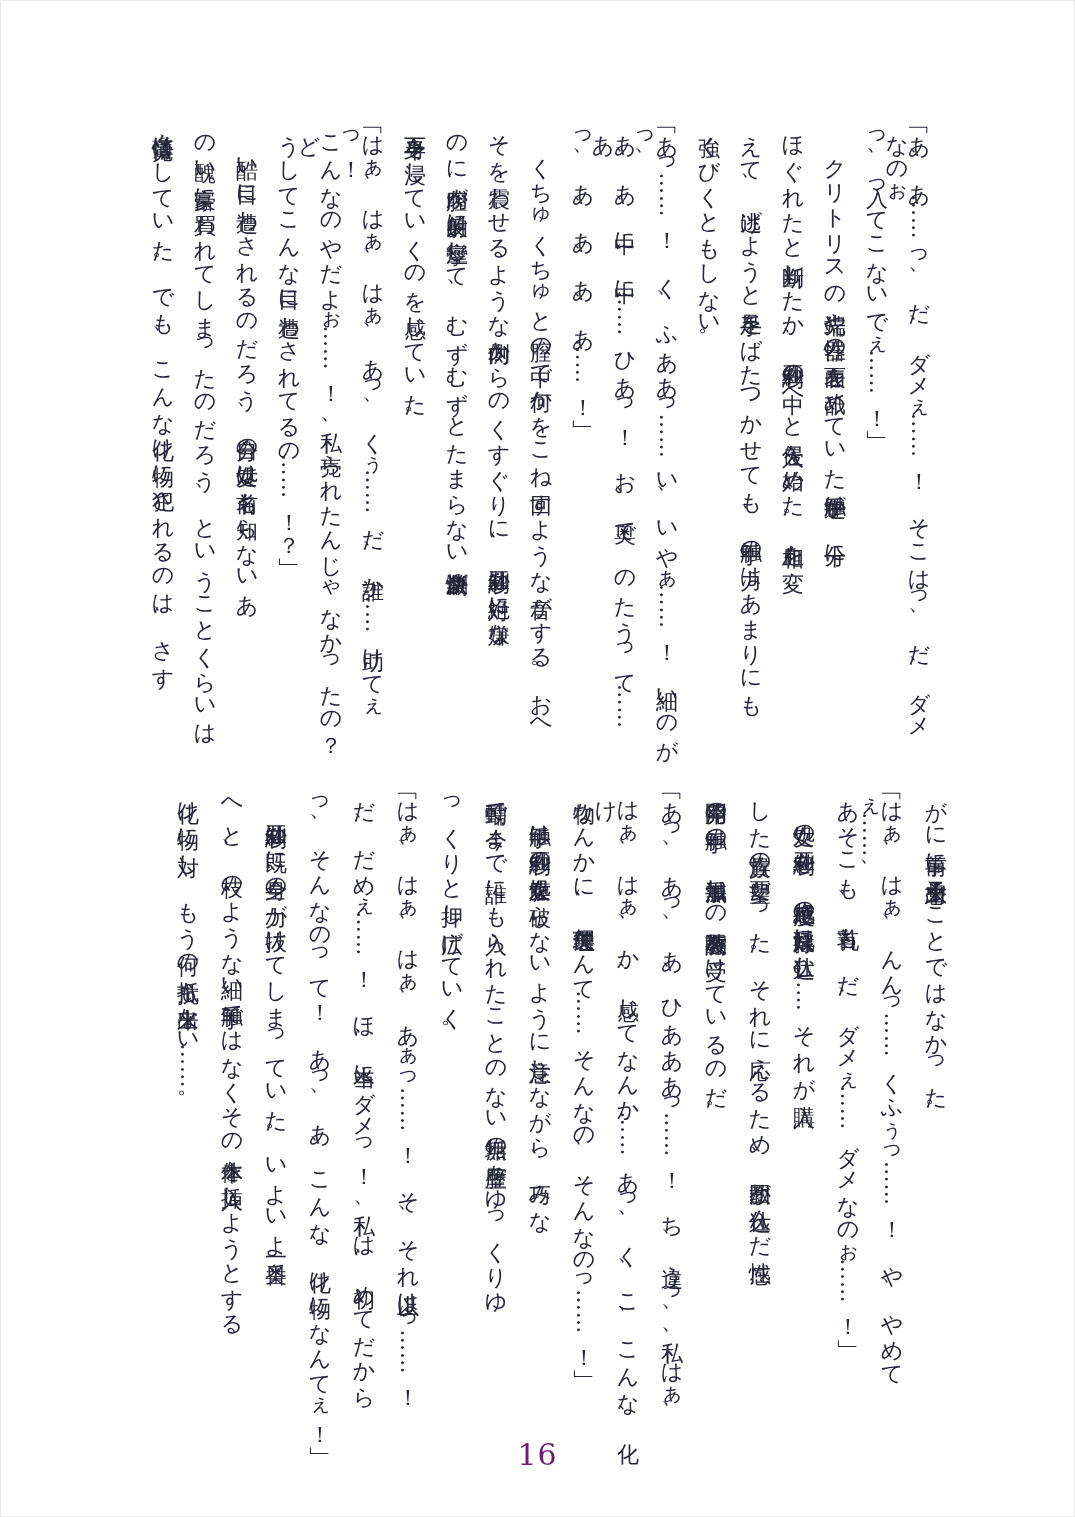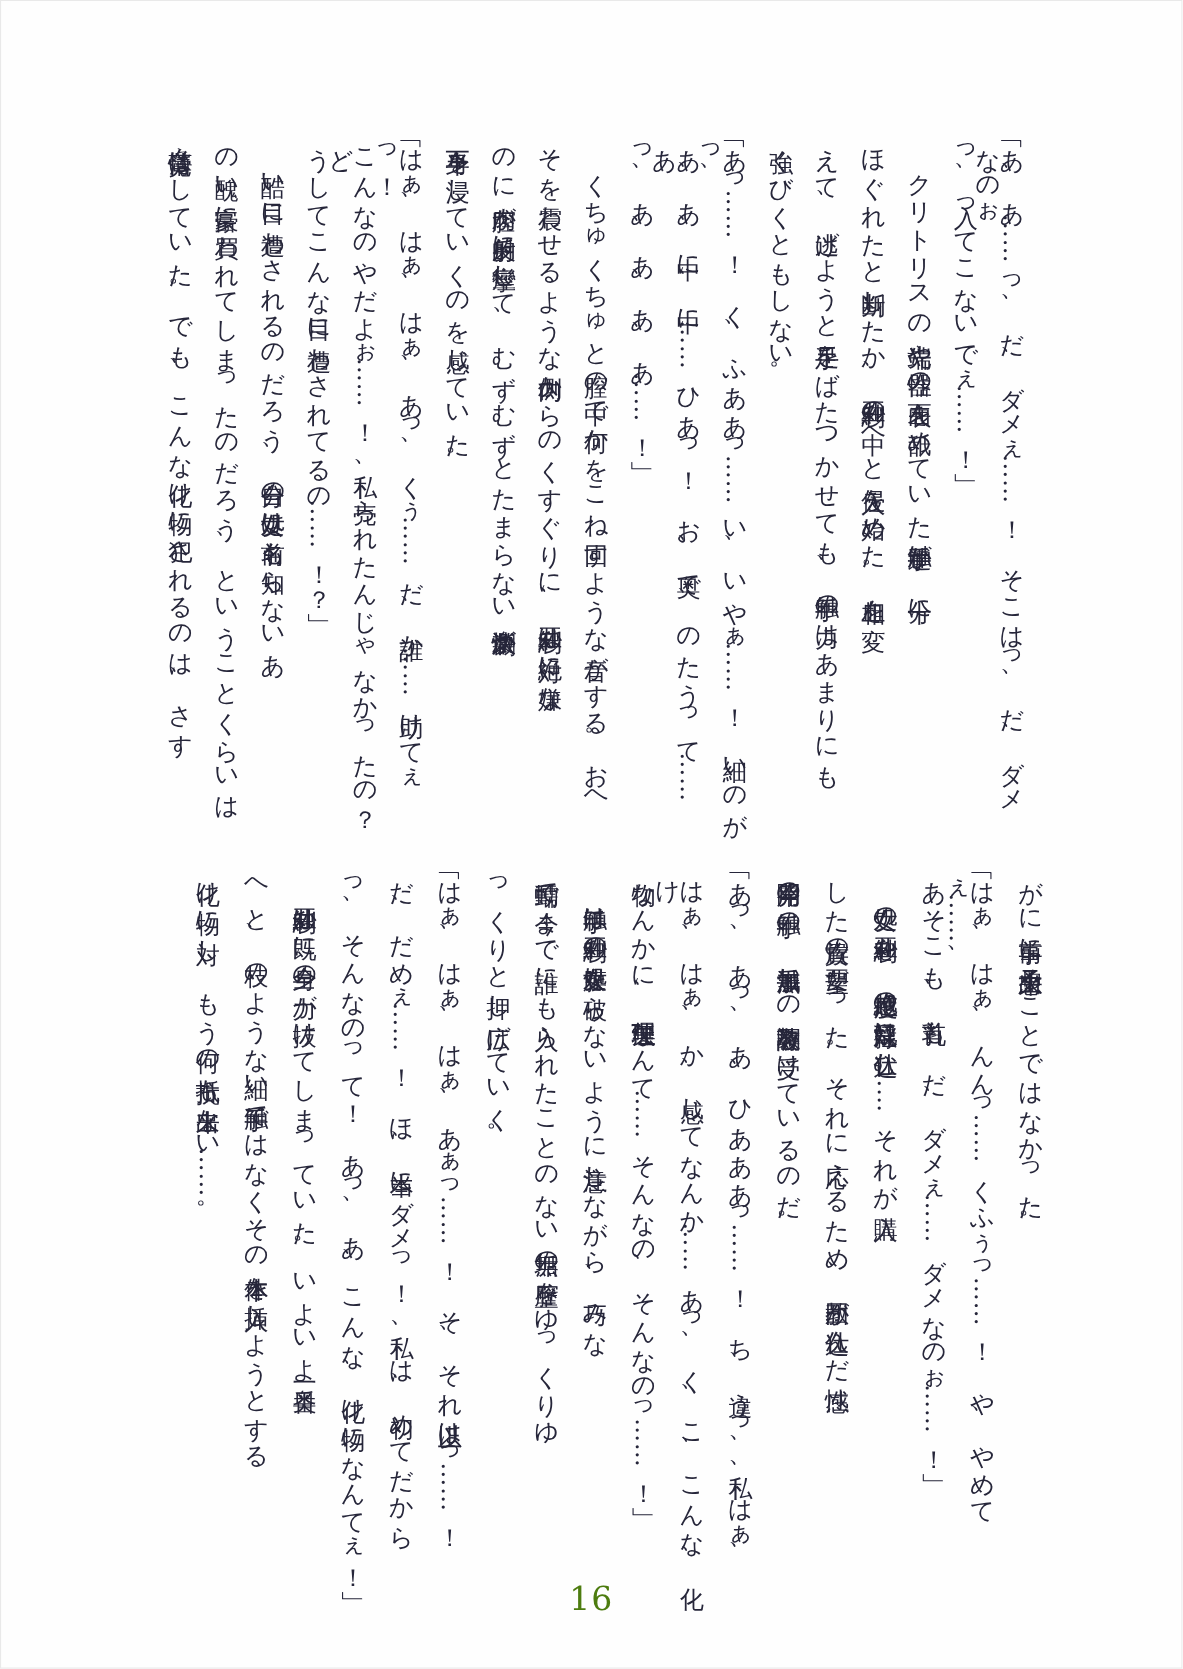--- a/index.html
+++ b/index.html
@@ -49,21 +49,21 @@
     margin-left: 0;
   }
   .page-number {
     position: absolute;
     top: 1437px;
     left: 0;
     width: 100%;
     text-align: center;
     font-size: 30px;
     letter-spacing: 1px;
-    color: #4d7c0f;
+    color: #701a75;
   }
 </style>
 </head>
 <body>
 
 <div class="page">
   <section class="tblock block-top">
       <p class="tline">「あ、あ……っ、だ、ダメぇ……！　そこはっ、だ、ダメなのぉ</p>
       <p class="tline">っ、入ってこないでぇ……！」</p>
       <p class="tline">　クリトリスの先端や性器の表面を舐めていた触手達が、十分に</p>

